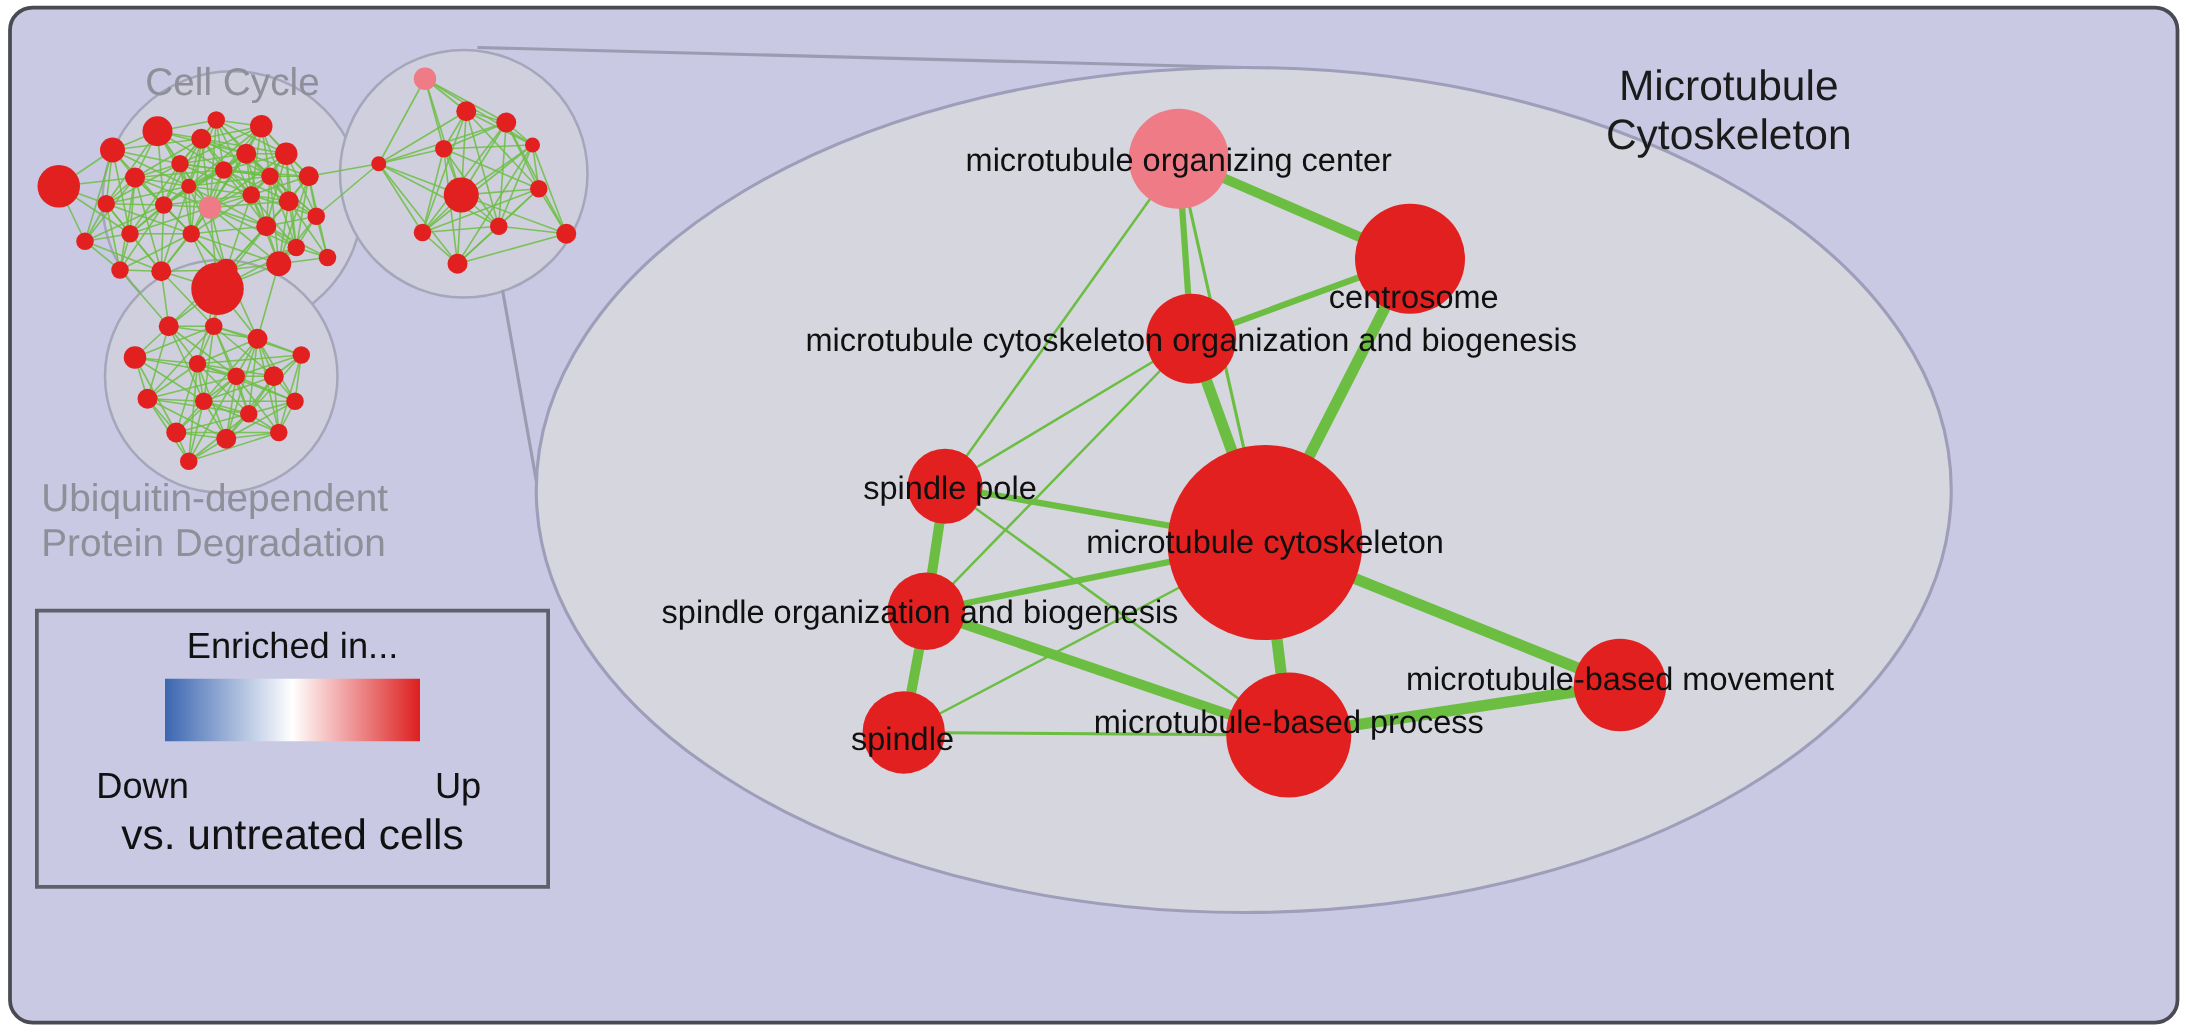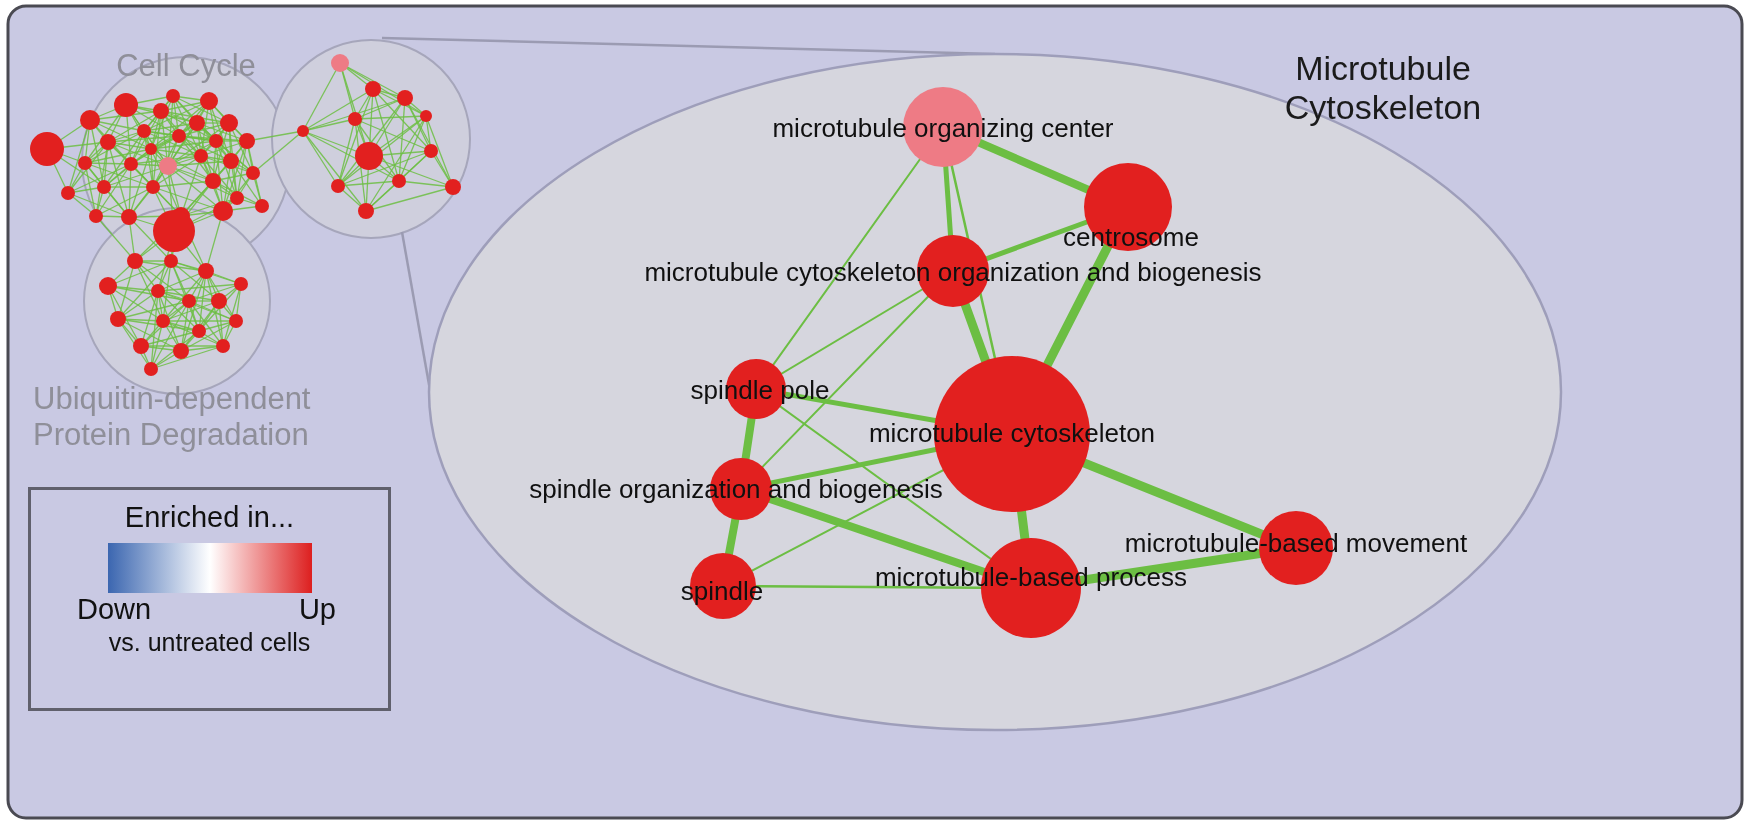--- a/index.html
+++ b/index.html
@@ -1,25 +1,25 @@
 <!DOCTYPE html>
 <html><head>
 <meta charset="utf-8">
 <style>
   html,body{margin:0;padding:0;background:#ffffff;}
   .stage{position:relative;width:1750px;height:826px;font-family:"Liberation Sans",sans-serif;}
   #net{position:absolute;left:0;top:0;}
   #net text{font-family:"Liberation Sans",sans-serif;}
-  .legend{position:absolute;left:28px;top:487px;width:363px;height:224px;border:3px solid #60606c;
+  .legend{position:absolute;left:28px;top:487px;width:412px;height:224px;border:3px solid #60606c;
           box-sizing:border-box;color:#111;text-align:center;font-family:"Liberation Sans",sans-serif;}
   .legend-title{font-size:29px;margin-top:11px;}
   .legend-bar{width:204px;height:50px;margin:9px auto 0;}
-  .legend-updown{display:flex;justify-content:space-between;font-size:29px;padding:0 52px 0 46px;}
+  .legend-updown{display:flex;justify-content:space-between;font-size:29px;padding:20px 52px 0 46px;}
   .legend-sub1{font-size:25px;line-height:1.32;margin-top:6px;}
-  .legend-sub2{font-size:25px;line-height:1.32;}
+  .legend-sub2{font-size:34px;line-height:1.32;}
 </style>
 </head>
 <body>
 
 <div class="stage">
   <svg id="net" viewBox="0 0 1750 826" width="1750" height="826">
       <rect x="8" y="6" width="1734" height="812" rx="18" fill="#c9c9e3" stroke="#4a4a52" stroke-width="3"></rect>
       <circle cx="186" cy="161" r="104" fill="#cfcfdd" stroke="#a6a6bb" stroke-width="2"></circle>
       <circle cx="371" cy="139" r="99" fill="#cfcfdd" stroke="#a6a6bb" stroke-width="2"></circle>
       <circle cx="177" cy="301" r="93" fill="#cfcfdd" stroke="#a6a6bb" stroke-width="2"></circle>

